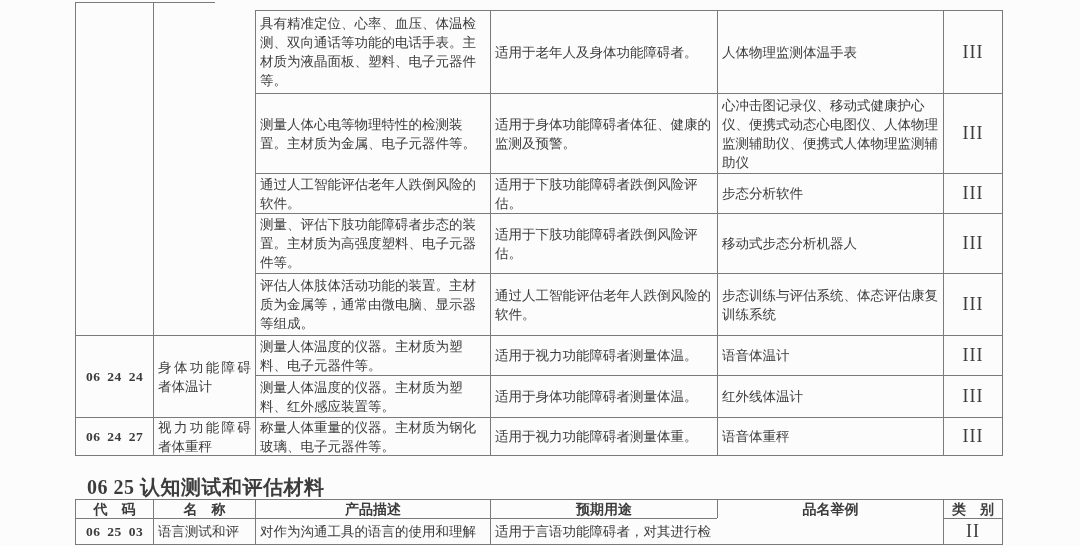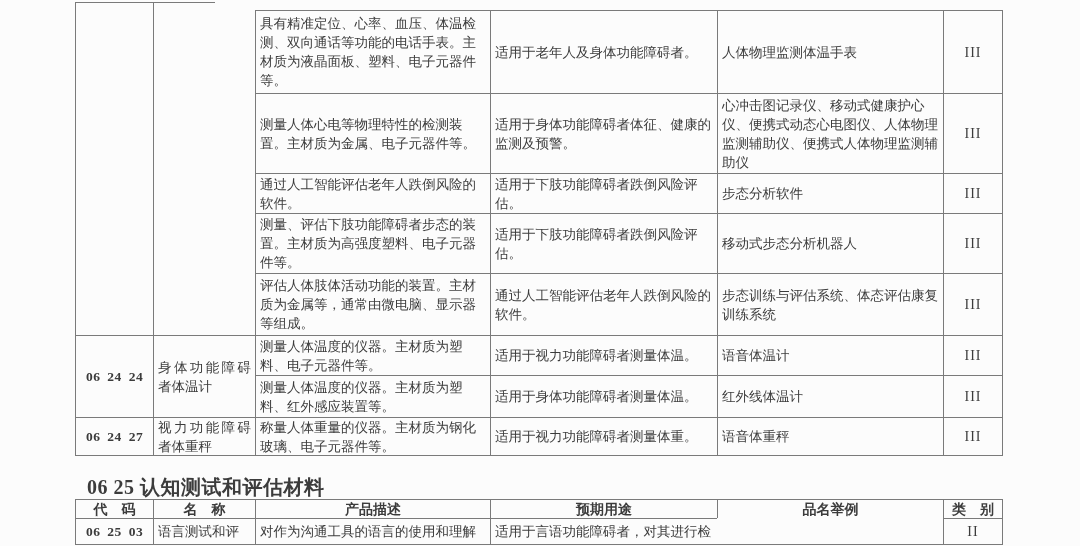--- a/index.html
+++ b/index.html
@@ -16,21 +16,21 @@
     display:flex; align-items:center;
     padding:1px 4px; font-size:13.5px; line-height:19px;
     color:var(--tx); overflow:hidden;
   }
   .cell > span { display:block; width:100%; }
   .noT { border-top:none; }
   .just > span { text-align:justify; }
   .ctr  { justify-content:center; }
   .ctr > span { text-align:center; }
   .code > span { text-align:center; word-spacing:3px; letter-spacing:.5px;font-weight:bold; }
-  .cls  > span { text-align:center; font-size:14px; letter-spacing:1px; }
+  .cls  > span { text-align:center; font-size:18px; letter-spacing:1px; }
   .t2h  { font-weight:bold; font-size:14px; line-height:17px; }
   .heading {
     position:absolute; font-weight:bold; font-size:20px;
     letter-spacing:.5px; color:var(--tx); white-space:nowrap;
   }
   .hline, .vline { position:absolute; background:var(--bd); }
 </style>
 </head>
 <body>
 

